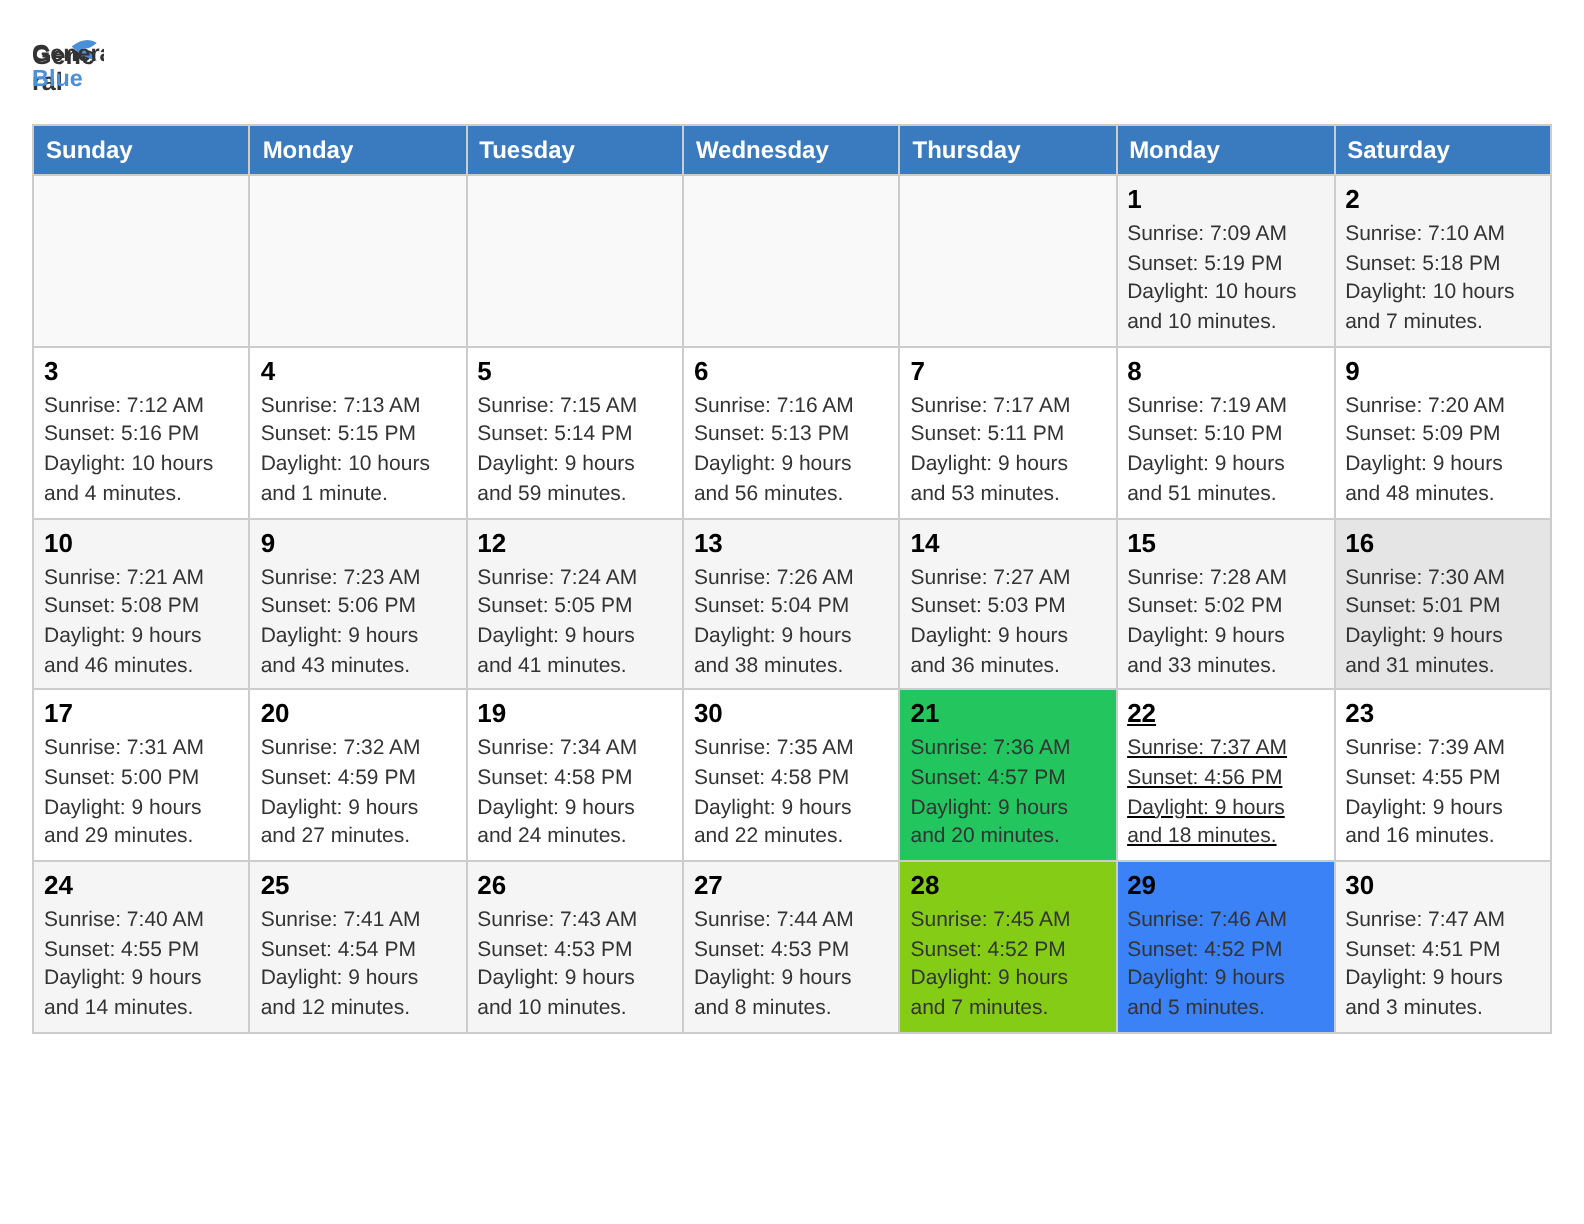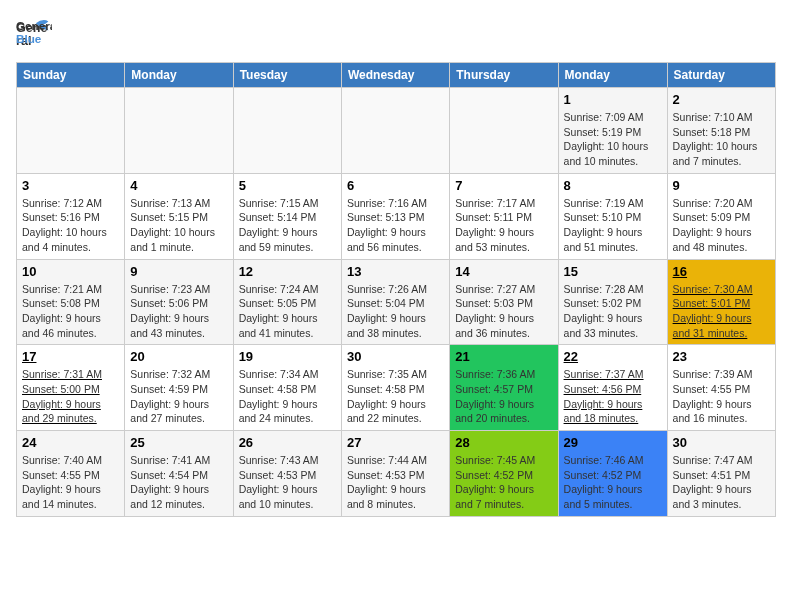--- a/index.html
+++ b/index.html
@@ -183,27 +183,27 @@
           <div class="day-info">Sunrise: 7:26 AM<br>Sunset: 5:04 PM<br>Daylight: 9 hours and 38 minutes.</div>
         </td>
         <td style="background: rgb(245, 245, 245);">
           <span class="day-number">14</span>
           <div class="day-info">Sunrise: 7:27 AM<br>Sunset: 5:03 PM<br>Daylight: 9 hours and 36 minutes.</div>
         </td>
         <td style="background: rgb(245, 245, 245);">
           <span class="day-number">15</span>
           <div class="day-info">Sunrise: 7:28 AM<br>Sunset: 5:02 PM<br>Daylight: 9 hours and 33 minutes.</div>
         </td>
-        <td style="background: #eab308; text-decoration: underline;">
+        <td style="background: #e5e5e5;">
           <span class="day-number">16</span>
           <div class="day-info">Sunrise: 7:30 AM<br>Sunset: 5:01 PM<br>Daylight: 9 hours and 31 minutes.</div>
         </td>
       </tr>
       <tr>
-        <td style="background: rgb(255, 255, 255); text-decoration: underline;">
+        <td style="background: rgb(255, 255, 255);">
           <span class="day-number">17</span>
           <div class="day-info">Sunrise: 7:31 AM<br>Sunset: 5:00 PM<br>Daylight: 9 hours and 29 minutes.</div>
         </td>
         <td style="background: rgb(255, 255, 255);">
           <span class="day-number">20</span>
           <div class="day-info">Sunrise: 7:32 AM<br>Sunset: 4:59 PM<br>Daylight: 9 hours and 27 minutes.</div>
         </td>
         <td style="background: rgb(255, 255, 255);">
           <span class="day-number">19</span>
           <div class="day-info">Sunrise: 7:34 AM<br>Sunset: 4:58 PM<br>Daylight: 9 hours and 24 minutes.</div>

